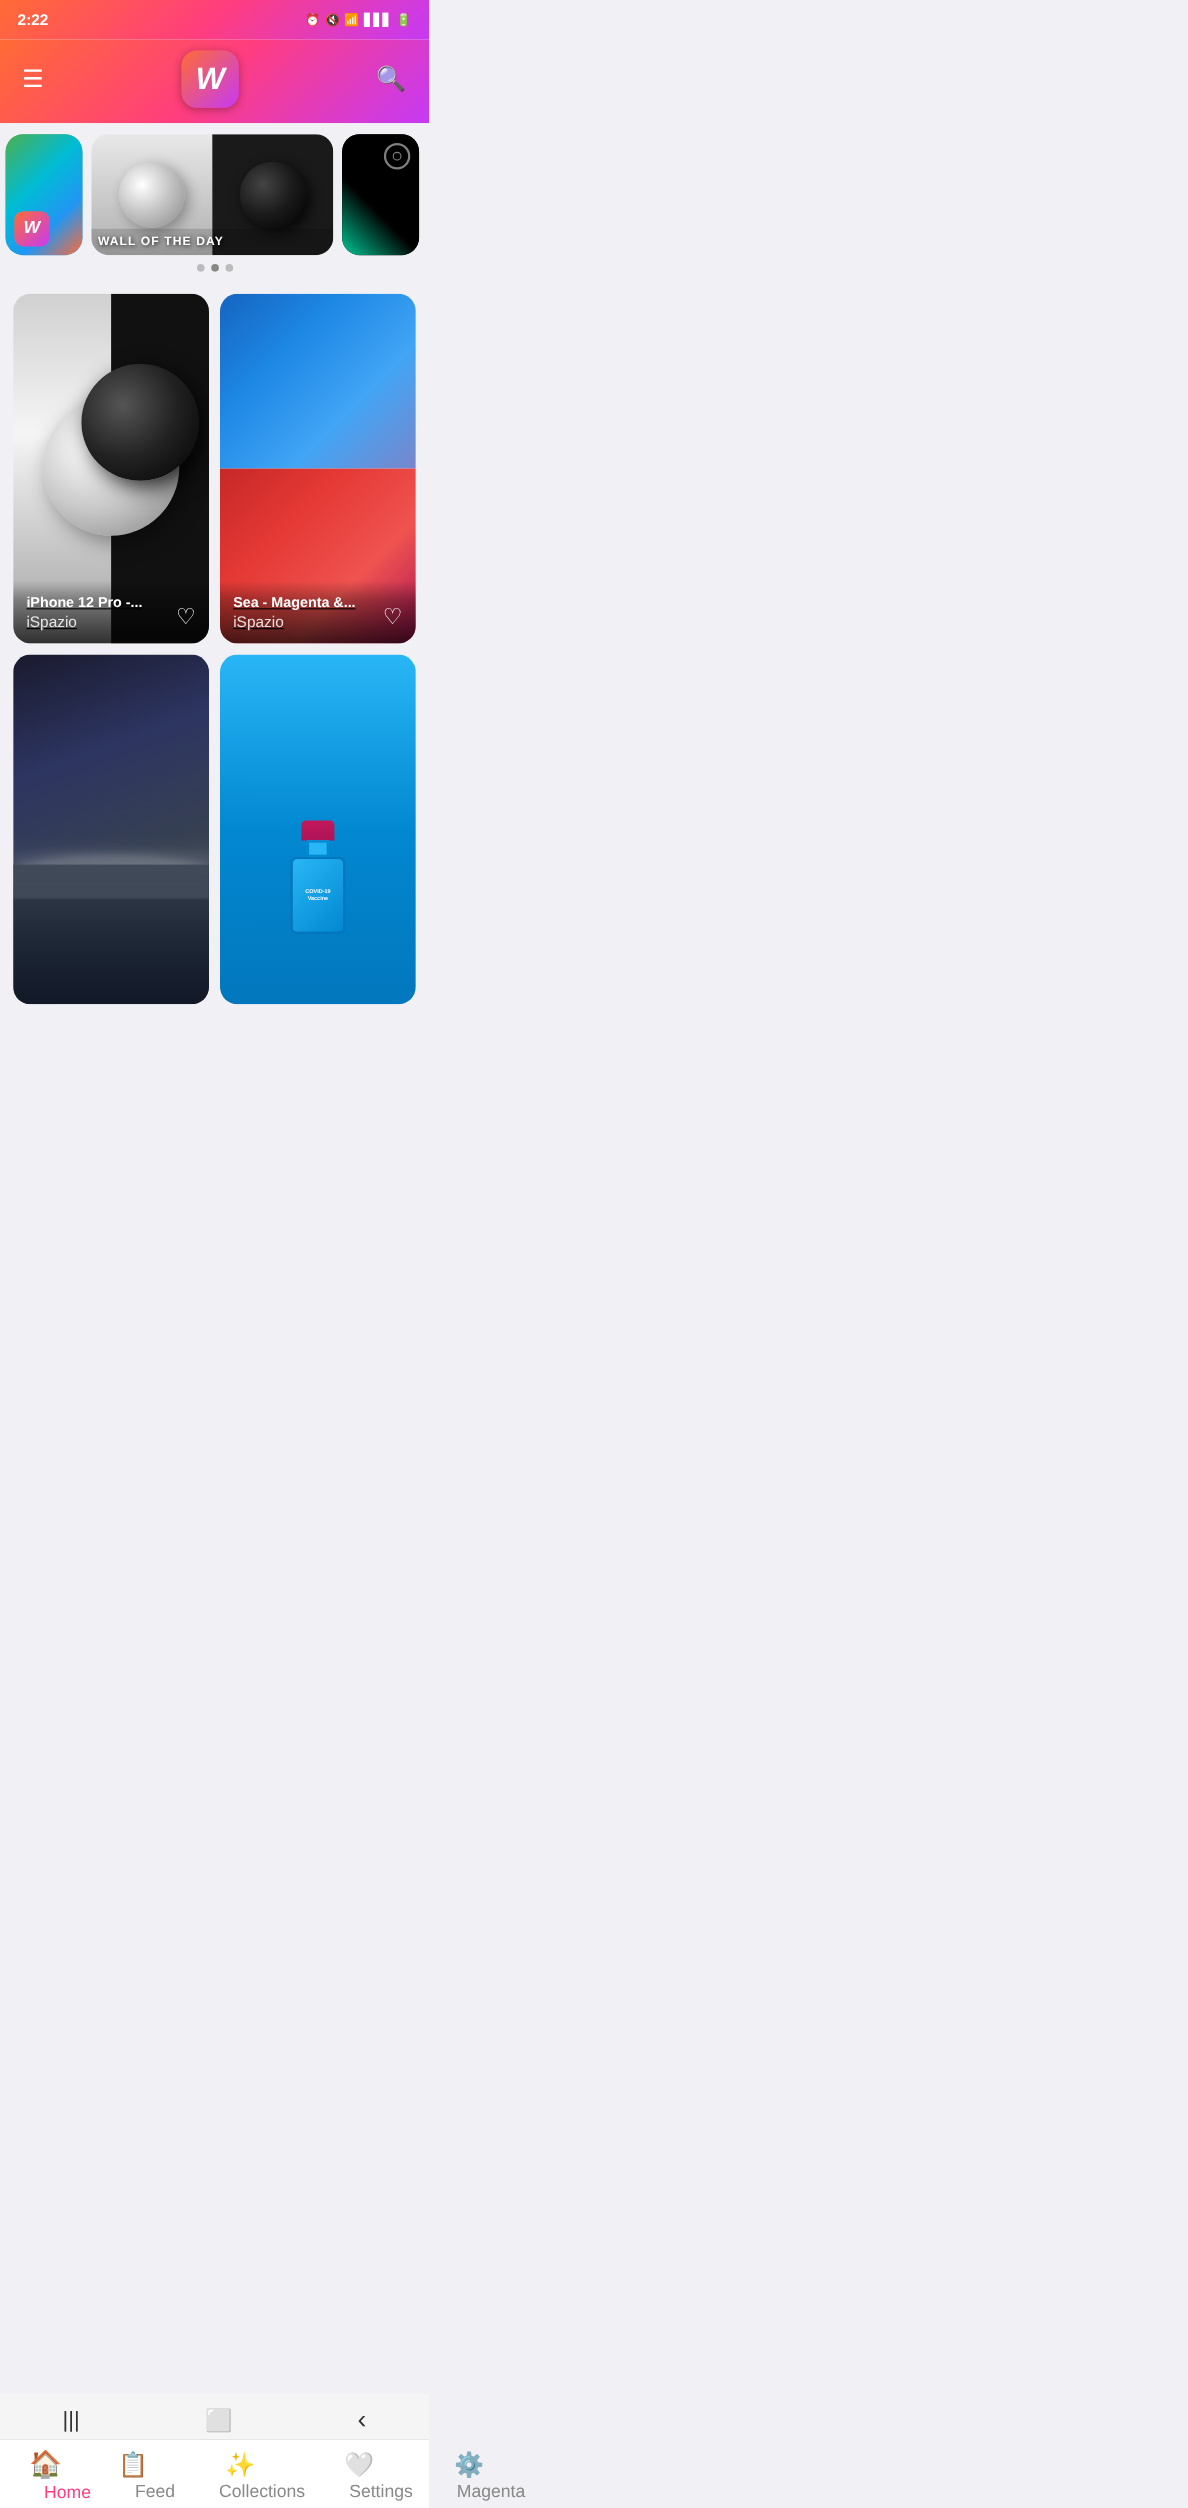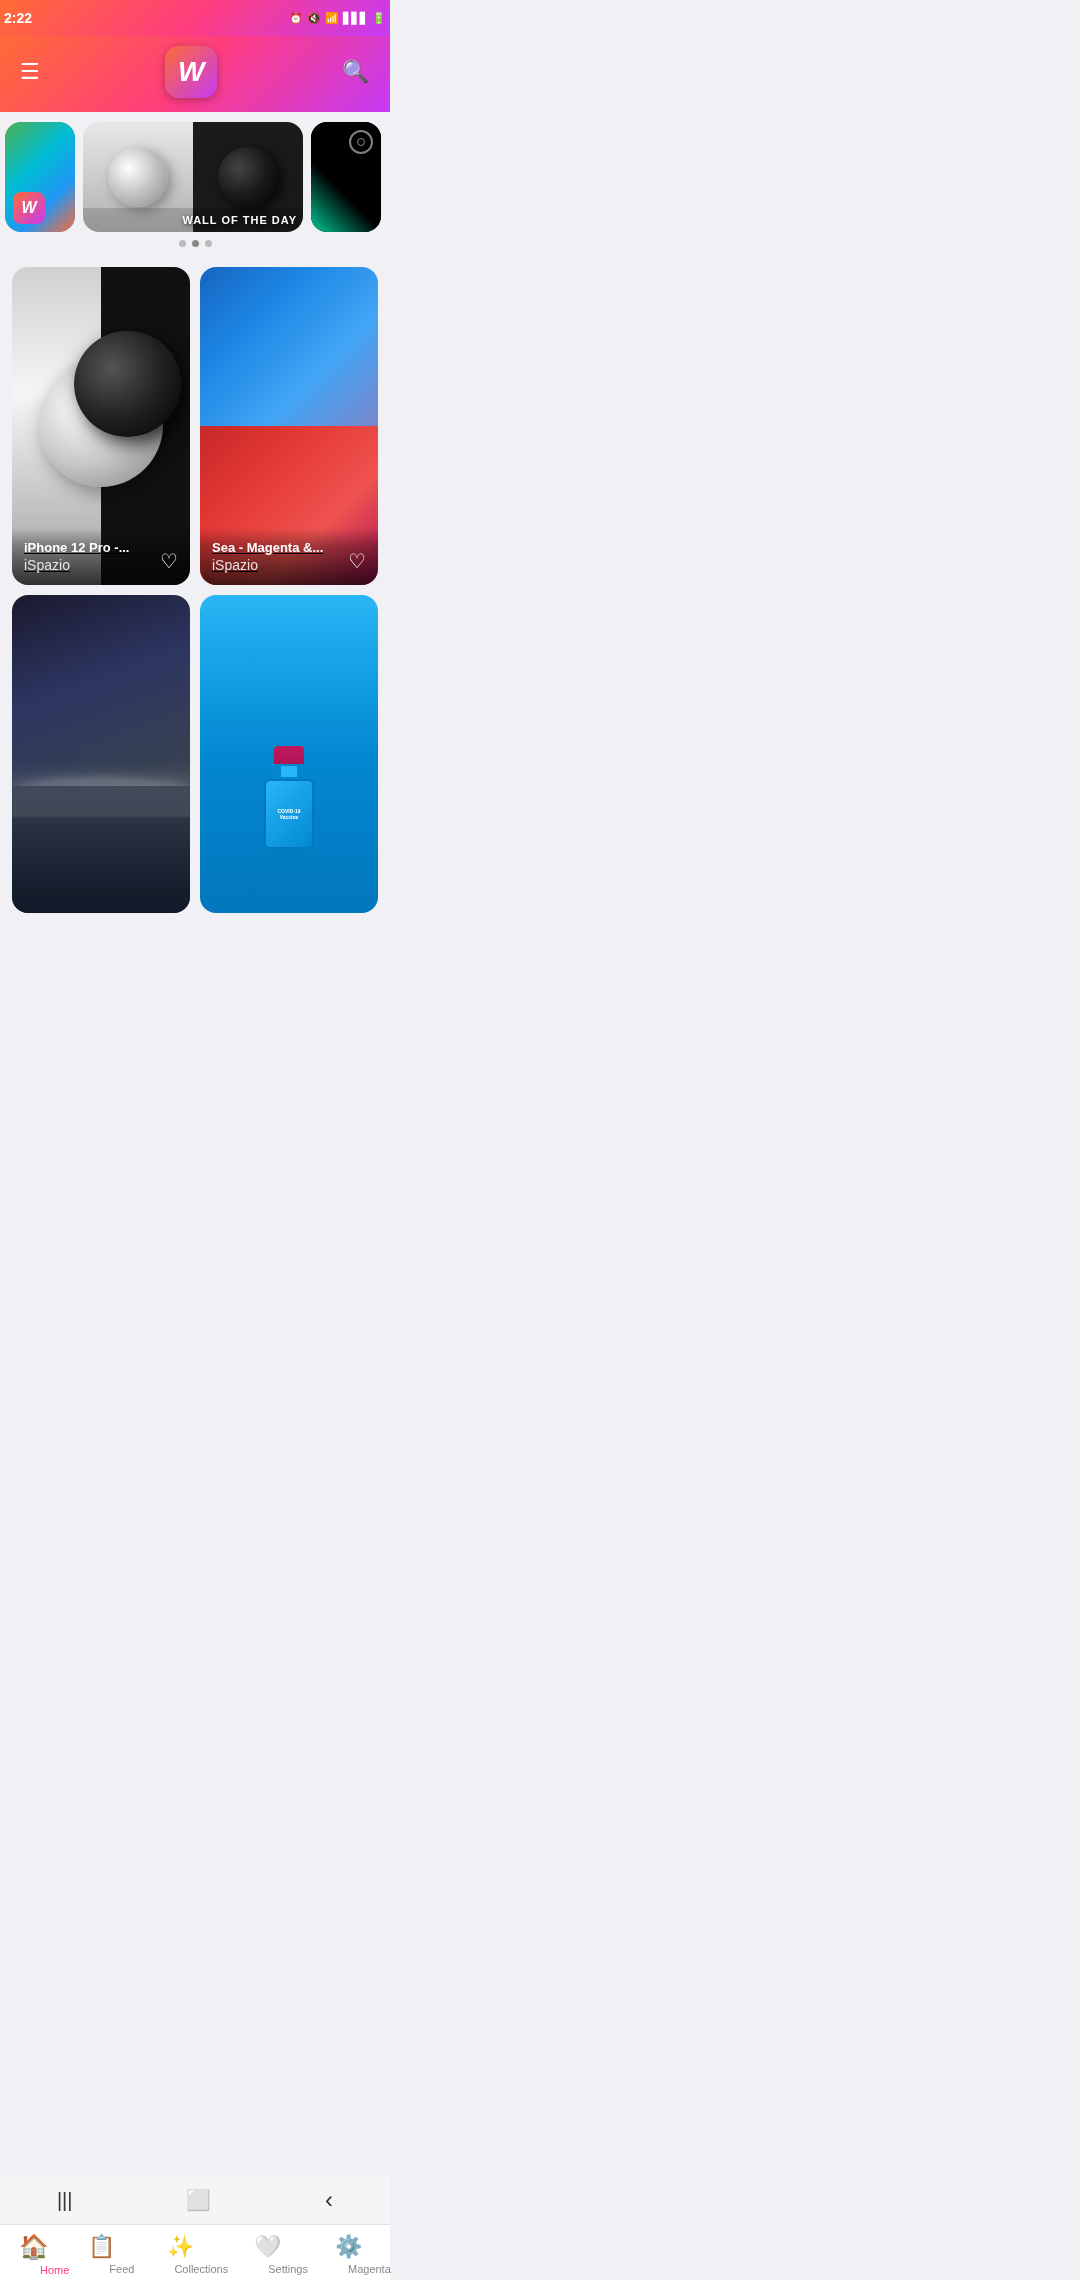--- a/index.html
+++ b/index.html
@@ -9,21 +9,21 @@
       min-height: 820px;
       background: #f0f0f5;
       font-family: -apple-system, BlinkMacSystemFont, 'Segoe UI', sans-serif;
       overflow-x: hidden;
       position: relative;
     }
 
     
     .status-bar {
       background: linear-gradient(135deg, #ff6b35, #ff3d7f, #c53af5);
-      padding: 8px 4px;
+      padding: 8px 16px;
       display: flex;
       justify-content: space-between;
       align-items: center;
       height: 36px;
     }
     .status-time {
       color: white;
       font-size: 14px;
       font-weight: 600;
     }
@@ -155,21 +155,21 @@
       height: 60px;
       border-radius: 50%;
       background: radial-gradient(circle at 35% 35%, #444, #1a1a1a, #000);
       box-shadow: 4px 4px 12px rgba(0,0,0,0.8);
     }
     .wall-of-day-text {
       position: absolute;
       bottom: 0;
       left: 0;
       right: 0;
-      text-align: right;
+      text-align: left;
       padding: 6px;
       color: white;
       font-size: 11px;
       font-weight: 700;
       letter-spacing: 1px;
       text-shadow: 1px 1px 4px rgba(0,0,0,0.8);
       background: rgba(0,0,0,0.15);
     }
     .carousel-dots {
       display: flex;
@@ -369,21 +369,21 @@
       flex-direction: column;
       align-items: center;
       gap: 3px;
       cursor: pointer;
       flex: 1;
     }
     .nav-icon {
       font-size: 24px;
     }
     .nav-label {
-      font-size: 11px;
+      font-size: 16px;
       color: #888;
       padding-left: 40px;
     }
     .nav-label.active {
       color: #ff3d7f;
     }
     .nav-icon.active {
       color: #ff3d7f;
     }
 

